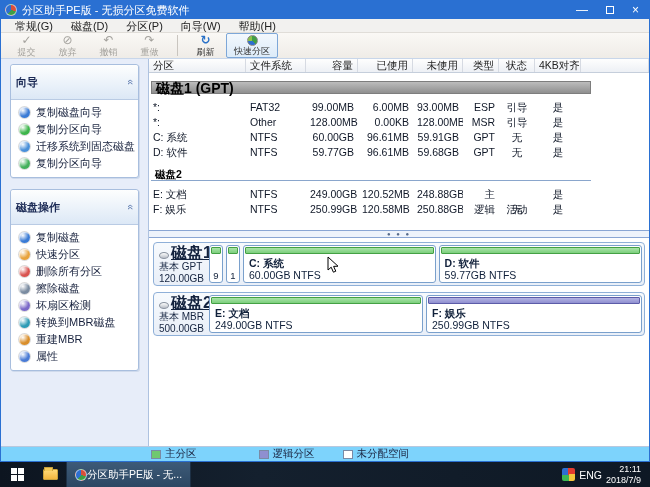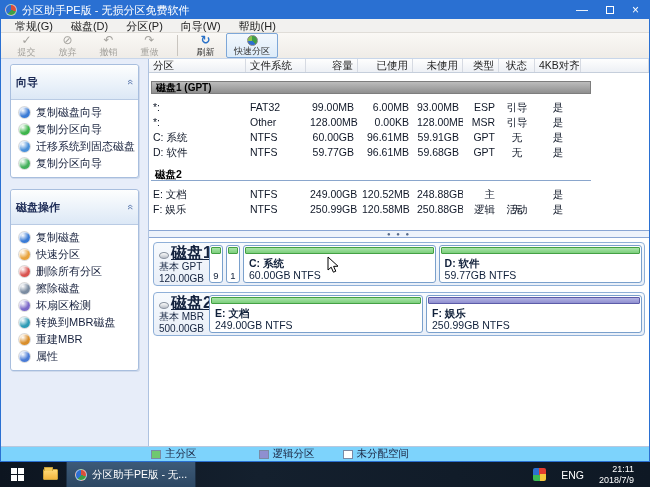--- a/index.html
+++ b/index.html
@@ -39,21 +39,21 @@
   .side-item{display:flex;align-items:center;gap:6px;padding:2px 4px 2px 8px;font-size:11px;color:#17213d;line-height:13px;white-space:nowrap;}
   .dot{width:11px;height:11px;border-radius:50%;flex:0 0 11px;box-shadow:inset 1px 1px 1px rgba(255,255,255,.7),0 0 0 1px rgba(0,0,0,.15);}
 
   .main{flex:1;display:flex;flex-direction:column;background:#fff;min-width:0;}
   .thead{display:flex;height:14px;background:linear-gradient(#fefefe,#edf0f5);border-bottom:1px solid #c5cedb;}
   .thead .hc{font-size:10.5px;color:#222;line-height:13px;border-right:1px solid #d6dae2;padding:0 4px;overflow:hidden;white-space:nowrap;}
   .tbody{flex:0 0 157px;overflow:hidden;}
   .trow{display:flex;height:15px;align-items:center;}
   .trow .tc{font-size:10.5px;color:#101828;line-height:15px;padding:0 4px;white-space:nowrap;overflow:hidden;}
   .al{text-align:left}.ar{text-align:right}.ac{text-align:center}
-  .group-bar{width:440px;height:13px;margin:8px 0 6px 2px;background:linear-gradient(#bcbcbc,#8f8f8f);border:1px solid #7d7d7d;font-size:10px;font-weight:bold;color:#000;line-height:12px;padding-left:4px;}
+  .group-bar{width:440px;height:13px;margin:8px 0 6px 2px;background:linear-gradient(#bcbcbc,#8f8f8f);border:1px solid #7d7d7d;font-size:14px;font-weight:bold;color:#000;line-height:12px;padding-left:4px;}
   .group-plain{width:440px;height:13px;margin:8px 0 6px 2px;border-bottom:1px solid #8aa6cc;font-size:10.5px;font-weight:bold;color:#000;line-height:12px;padding-left:4px;}
 
   .splitter{height:8px;background:#eef3fb;border-top:1px solid #8aa6d4;border-bottom:1px solid #8aa6d4;display:flex;align-items:center;justify-content:center;}
   .splitter span{font-size:6px;color:#55698a;letter-spacing:2px;line-height:6px;}
 
   .disk-area{flex:1;background:#fff;padding:4px 4px;overflow:hidden;}
   .disk-panel{display:flex;height:44px;border:1px solid #8fb0d8;border-radius:4px;background:linear-gradient(#f7fafd,#e9eff8);margin-bottom:6px;padding:2px;}
   .disk-info{width:50px;flex:0 0 50px;padding:2px 0 2px 3px;font-size:10px;color:#14233f;line-height:12px;white-space:nowrap;}
   .disk-info b{font-size:16px;text-decoration:underline;display:inline-block;}
   .cyl{display:inline-block;width:10px;height:7px;border-radius:50%;background:linear-gradient(#fdfdfd,#b9bfc7);border:1px solid #8a93a0;vertical-align:-1px;margin-right:2px;}
@@ -70,24 +70,24 @@
   .swatch{width:10px;height:9px;border:1px solid #7a8aa5;display:inline-block;}
 
   
   .taskbar{position:absolute;left:0;top:462px;width:650px;height:25px;background:linear-gradient(90deg,#0d1520,#14202e 40%,#0e1824);display:flex;align-items:center;}
   .tb-start{width:34px;height:25px;display:flex;align-items:center;justify-content:center;}
   .winlogo{display:grid;grid-template-columns:6px 6px;grid-template-rows:6px 6px;gap:1px;}
   .winlogo i{background:#fff;display:block;}
   .tb-explorer{width:32px;height:25px;display:flex;align-items:center;justify-content:center;}
   .folder{width:15px;height:11px;background:linear-gradient(#ffd977,#f4b73f);border:1px solid #caa23c;border-radius:1px;position:relative;}
   .folder:before{content:"";position:absolute;left:0;top:-3px;width:7px;height:3px;background:#f4c959;border:1px solid #caa23c;border-bottom:none;border-radius:1px 1px 0 0;}
-  .tb-app{height:25px;display:flex;align-items:center;gap:5px;padding:0 8px;background:linear-gradient(#3d5a77,#2c4763);border-left:1px solid #1d3045;border-right:1px solid #1d3045;}
+  .tb-app{height:25px;display:flex;align-items:center;padding:0 8px;background:linear-gradient(#3d5a77,#2c4763);border-left:1px solid #1d3045;border-right:1px solid #1d3045;}
   .tb-app .app-icon{margin-right:0;}
   .tb-app-label{color:#fff;font-size:10.5px;white-space:nowrap;}
-  .tb-right{margin-left:auto;display:flex;align-items:center;gap:15px;padding-right:16px;}
+  .tb-right{margin-left:auto;display:flex;align-items:center;gap:4px;padding-right:9px;}
   .trayicon{width:13px;height:13px;border-radius:2px;background:conic-gradient(#e23b2e 0 25%,#f5c63c 25% 50%,#3cba54 50% 75%,#2e6fd0 75% 100%);}
   .tb-lang{color:#fff;font-size:10.5px;}
   .tb-clock{color:#fff;font-size:9px;line-height:11px;text-align:right;}
 
   .cursor{position:absolute;left:327px;top:256px;pointer-events:none;}
 </style>
 </head>
 <body>
 
 <div class="screen">

